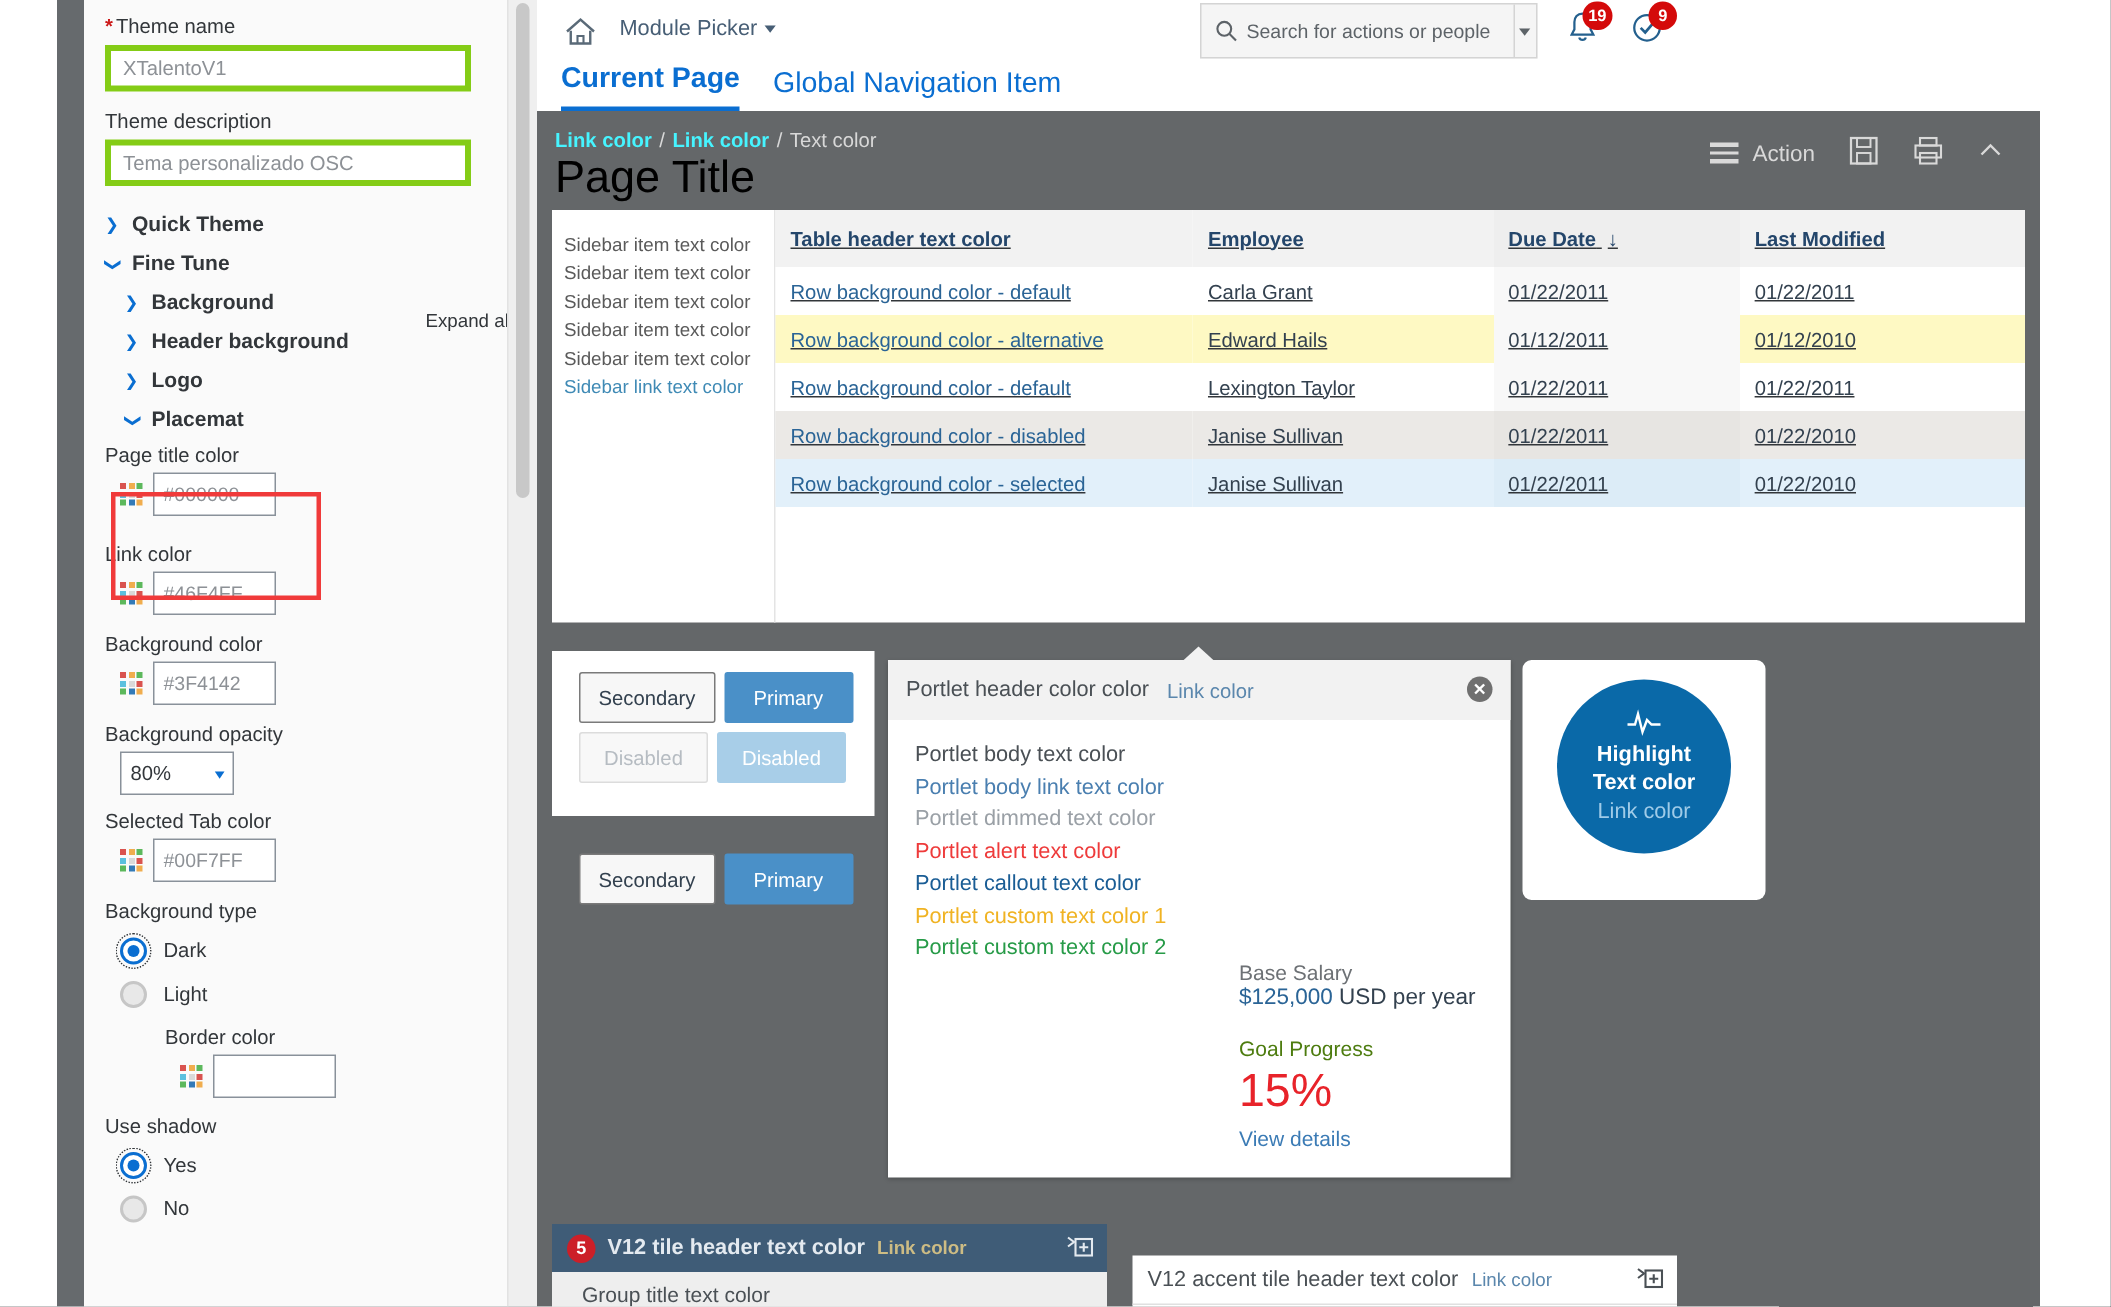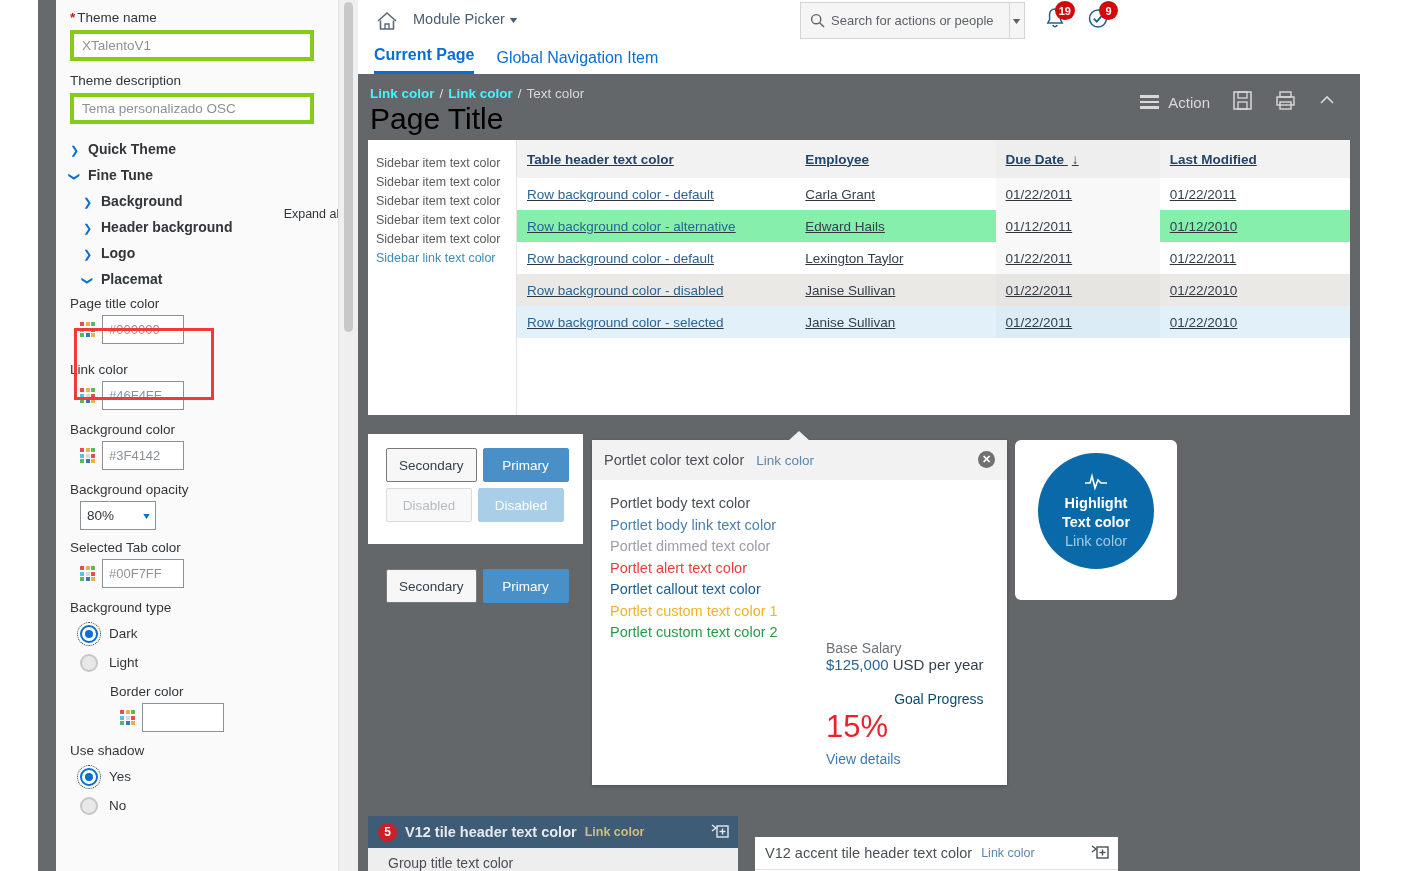--- a/index.html
+++ b/index.html
@@ -153,21 +153,21 @@
   .badge{
     position:absolute; top:-5px; right:-8px; min-width:19px; height:19px;
     background:#d40a0a; color:#fff; border-radius:10px;
     font-size:11px; font-weight:bold; display:flex;align-items:center;justify-content:center;
     padding:0 4px;
   }
   #nav-tabs{
     position:absolute; left:0; top:44px; width:1002px; height:30px;
     display:flex; align-items:flex-end; gap:22px; padding-left:16px;
   }
-  .ntab{ font-size:16px; color:#0a6ed1; padding-bottom:7px; cursor:pointer;text-align:center; }
+  .ntab{ font-size:19px; color:#0a6ed1; padding-bottom:7px; cursor:pointer;text-align:center; }
   .ntab.active{ font-weight:bold; border-bottom:3px solid #0a6ed1; color:#0a6ed1; }
 
   
   #placemat{
     position:absolute; left:0; top:74px; width:1002px; height:797px;
     background:#646769;
   }
   #crumbs{
     position:absolute; left:12px; top:12px; font-size:13.5px;
     display:flex; gap:5px; align-items:center;
@@ -200,21 +200,21 @@
   #ttab th{
     text-align:left; font-size:13.5px; color:#24466b; font-weight:bold;
     background:#f2f2f2; height:38px; padding:0 10px; white-space:nowrap;
   }
   #ttab td{
     font-size:13.5px; color:#33414f; height:32px; padding:0 10px;
     white-space:nowrap;
   }
   #ttab td.c0{ color:#2a6496; }
   tr.r-default{ background:#ffffff; }
-  tr.r-alt{ background:#86efac; }
+  tr.r-alt{ background:#fef9c3; }
   tr.r-disabled{ background:#ebe9e6; }
   tr.r-selected{ background:#e2f0fa; }
   #ttab .sortcol{ background:#f8f8f8; }
   #ttab tr.r-disabled .sortcol{ background:#e7e5e2; }
   #ttab tr.r-selected .sortcol{ background:#dcecf7; }
   #ttab th.sortcol{ background:#eeeeee; }
 
   
   #btn-card{
     position:absolute; left:10px; top:360px; width:215px; height:110px;
@@ -252,21 +252,21 @@
     position:absolute; right:12px; top:11px; width:17px;height:17px;border-radius:50%;
     background:#707070; color:#fff; font-size:11px; display:flex;align-items:center;justify-content:center;
     cursor:pointer; font-weight:bold;
   }
   #portlet-body{ padding:13px 0 0 18px; }
   #portlet-body div{ font-size:14.5px; line-height:21.5px; }
   #salary{ position:absolute; left:234px; top:200px; }
   #salary .lbl{ font-size:14px; color:#6d7175; }
   #salary .val{ font-size:15px; color:#33414f; }
   #salary .val b{ color:#2a6496; font-weight:normal;}
-  #salary .gp{ font-size:14px; color:#0c4a6e; margin-top:18px;text-align:right;}
+  #salary .gp{ font-size:14px; color:#4d7c0f; margin-top:18px;}
   #salary .pct{ font-size:31px; color:#e8232a; line-height:40px; }
   #salary .vd{ font-size:14px; color:#3b7bb5; cursor:pointer; margin-top:4px;}
 
   
   #hl-card{
     position:absolute; left:657px; top:366px; width:162px; height:160px;
     background:#ffffff; border-radius:6px;
   }
   #hl-circle{
     position:absolute; left:23px; top:13px; width:116px;height:116px;
@@ -670,21 +670,21 @@
       </div>
     </div>
     <div id="btn-row-dark">
       <button class="btn secondary" style="margin-left:18px;">Secondary</button>
       <button class="btn primary">Primary</button>
     </div>
 
     <div id="portlet">
       <div class="tip"></div>
       <div id="portlet-head">
-        <span class="ph-title">Portlet color text color</span>
+        <span class="ph-title">Portlet header color color</span>
         <span class="ph-link">Link color</span>
         <span id="portlet-close">✕</span>
       </div>
       <div id="portlet-body">
         <div style="color:#4a5055">Portlet body text color</div>
         <div style="color:#4a7fb0">Portlet body link text color</div>
         <div style="color:#9aa0a6">Portlet dimmed text color</div>
         <div style="color:#ee3b3b">Portlet alert text color</div>
         <div style="color:#1a5d95">Portlet callout text color</div>
         <div style="color:#f0b323">Portlet custom text color 1</div>

